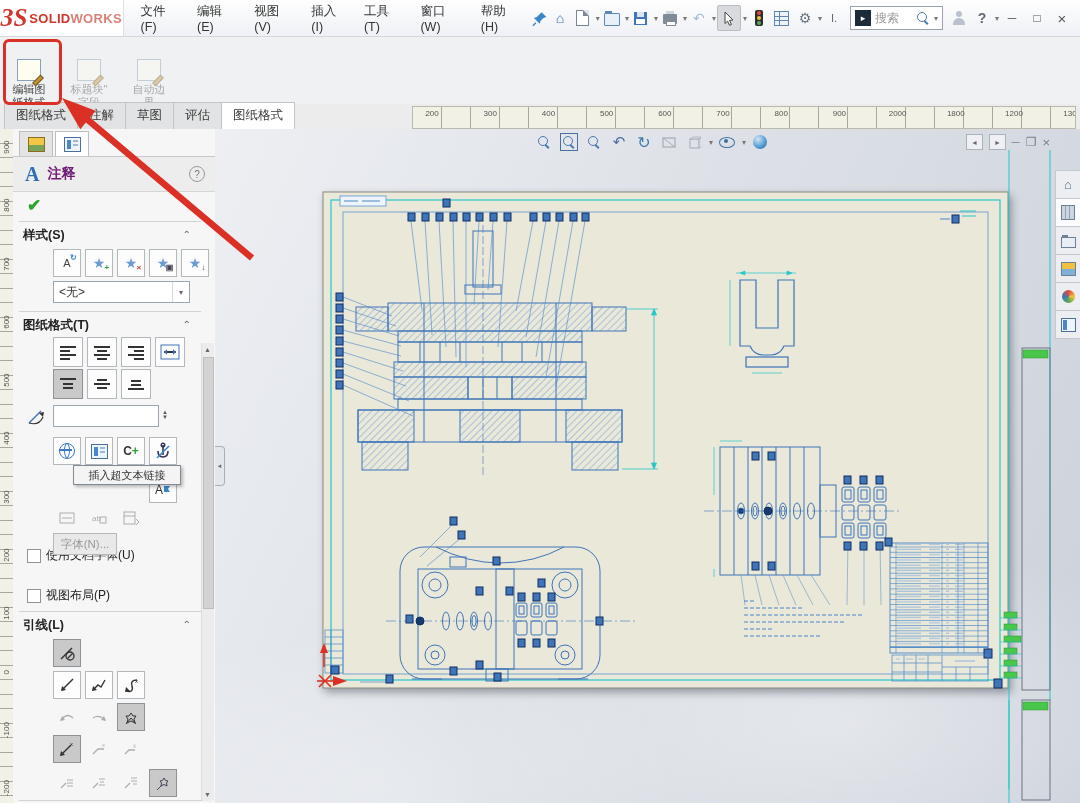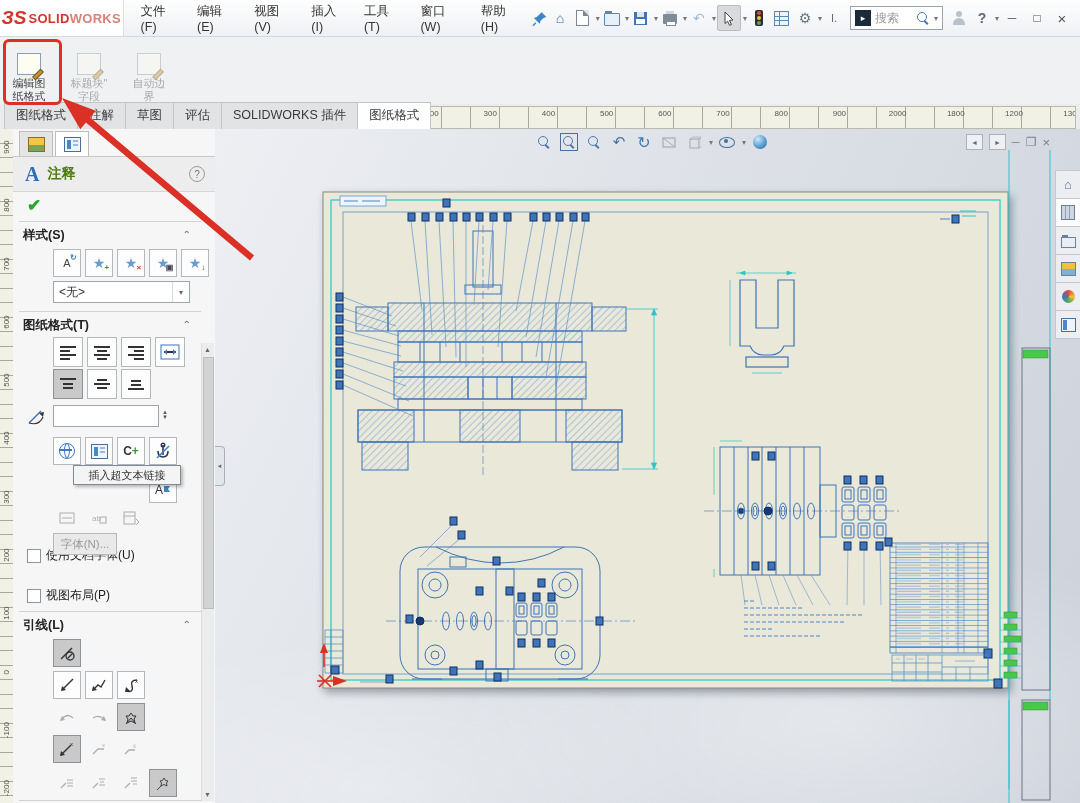--- a/index.html
+++ b/index.html
@@ -2,21 +2,21 @@
 <html><head>
 <meta charset="utf-8">
 <style>
   html,body{margin:0;padding:0;background:#b9bec7;font-family:"Liberation Sans",sans-serif;}
   #app{position:relative;width:1080px;height:803px;overflow:hidden;background:#dfe2e8;box-shadow:inset 0 0 0 1px #8d929b;}
   .abs{position:absolute;}
 
   
   .titlebar{position:absolute;left:0;top:0;width:1080px;height:36px;background:linear-gradient(#fefefe,#eef1f5);border-bottom:1px solid #d4d7db;display:flex;align-items:center;z-index:20;}
   .logo{width:128px;height:36px;background:#fff;border-right:1px solid #e0e0e0;display:flex;align-items:center;justify-content:center;gap:2px;}
-  .logo .ds{color:#d1352b;font-size:19px;font-weight:bold;font-style:italic;font-family:Liberation Sans, sans-serif;}
+  .logo .ds{color:#d1352b;font-size:25px;font-weight:bold;font-style:italic;font-family:Liberation Serif, serif;}
   .logo .solid{color:#d1352b;font-size:13px;font-weight:bold;letter-spacing:.3px;}
   .logo .works{color:#d98079;font-size:13px;font-weight:bold;letter-spacing:.3px;margin-left:-2px;}
   .menus{display:flex;margin-left:8px;}
   .menu-item{padding:5px 9px;font-size:12.5px;color:#333;cursor:default;}
   .pin{width:18px;height:18px;margin-left:2px;}
   .qt{display:flex;align-items:center;margin-left:auto;margin-right:6px;gap:1px;}
   .qbtn{display:flex;align-items:center;justify-content:center;height:24px;min-width:22px;color:#3c6fa8;font-size:14px;border-radius:2px;}
   .qbtn.sel{background:#d8dadd;border:1px solid #b9bcc0;}
   .dd{font-size:8px;color:#777;margin-left:1px;}
   .searchbox{display:flex;align-items:center;border:1px solid #9aa2ad;background:#fff;height:22px;padding:0 4px;gap:4px;margin:0 4px;}
@@ -44,21 +44,21 @@
   .i-traffic i{width:4px;height:4px;border-radius:50%;display:block;}
   .i-grid{width:13px;height:13px;border:1px solid #5c87b5;background:
      linear-gradient(#5c87b5,#5c87b5) 0 4px/13px 1px no-repeat,
      linear-gradient(#5c87b5,#5c87b5) 0 8px/13px 1px no-repeat,
      linear-gradient(#5c87b5,#5c87b5) 4px 0/1px 13px no-repeat,#eef4fb;}
   .cursor-ic{width:12px;height:15px;}
 
   
   .ribbon{position:absolute;left:0;top:36px;width:1080px;height:68px;background:#f0f1f2;border-bottom:1px solid #cfd2d6;z-index:10;}
   .rb-group{position:absolute;left:2px;top:2px;display:flex;gap:6px;}
-  .rbtn{width:54px;text-align:center;font-size:11px;line-height:13px;color:#444;padding-top:15px;}
+  .rbtn{width:54px;text-align:center;font-size:11px;line-height:13px;color:#444;padding-top:21px;}
   .rbtn .ric{width:22px;height:20px;margin:0 auto 2px auto;position:relative;}
   .ric-sheet{background:#fdfdf0;border:1px solid #8aa0b8;}
   .ric-sheet::after{content:"";position:absolute;right:-3px;bottom:-2px;width:10px;height:3px;background:#c98f2e;transform:rotate(-45deg);box-shadow:0 0 0 1px #6b5a23;}
   .rbtn.disabled{opacity:.42;}
 
   
   .tabbar{position:absolute;left:0;top:104px;width:1080px;height:25px;background:#ececec;z-index:10;}
   .tabs{display:flex;height:25px;align-items:flex-end;padding-left:4px;}
   .tab{padding:4px 11px 5px 11px;font-size:12.5px;color:#3a3a3a;background:#e2e3e4;border:1px solid #c2c4c7;border-bottom:none;margin-right:-1px;white-space:nowrap;}
   .tab.active{background:#fff;font-weight:normal;position:relative;z-index:2;}
@@ -79,21 +79,21 @@
   .ptabs{position:absolute;left:6px;top:2px;display:flex;gap:2px;}
   .ptab{width:32px;height:24px;background:#e4e4e4;border:1px solid #bdbdbd;border-bottom:none;display:flex;align-items:center;justify-content:center;}
   .ptab.active{background:#fff;}
   .ptab-ic1{width:15px;height:13px;background:linear-gradient(#f4c646 50%,#7aa35a 50%);border:1px solid #8a6d20;}
   .ptab-ic2{width:15px;height:13px;border:1px solid #4a6f9c;background:
       linear-gradient(#4a86c8,#4a86c8) 2px 2px/4px 9px no-repeat,
       linear-gradient(#9cbade,#9cbade) 8px 2px/5px 2px no-repeat,
       linear-gradient(#9cbade,#9cbade) 8px 6px/5px 2px no-repeat,#eef4fb;}
   .phead{position:absolute;left:0;top:27px;width:202px;height:34px;background:#ededed;border-top:1px solid #c9c9c9;border-bottom:1px solid #d6d6d6;display:flex;align-items:center;}
   .phead .a-ic{font-family:"Liberation Serif",serif;color:#2e6fb8;font-size:20px;font-weight:bold;margin:0 8px 0 12px;}
-  .phead .ttl{font-size:14px;font-weight:bold;color:#4d7c0f;}
+  .phead .ttl{font-size:14px;font-weight:bold;color:#701a75;}
   .phelp{margin-left:auto;margin-right:10px;width:14px;height:14px;border:1px solid #9a9a9a;border-radius:50%;color:#777;font-size:10px;display:flex;align-items:center;justify-content:center;}
   .pcheck{position:absolute;left:14px;top:66px;color:#2fa32f;font-size:17px;font-weight:bold;}
   .hr{position:absolute;left:6px;width:182px;border-top:1px solid #d2d2d2;}
   .sect{position:absolute;left:10px;font-weight:bold;font-size:12.5px;color:#222;}
   .chev{position:absolute;right:24px;color:#666;font-size:10px;}
   .btn{background:#fdfdfd;border:1px solid #b3b8bd;display:flex;align-items:center;justify-content:center;}
   .btn.sel{background:#c9c9c9;border-color:#8e9297;}
   .btn.ghost{border-color:transparent;background:transparent;opacity:.45;}
   .star{color:#6b9bd2;font-size:14px;position:relative;line-height:1;}
   .star b{position:absolute;font-size:8px;right:-4px;bottom:-2px;}
@@ -247,21 +247,20 @@
       </div>
       </div>
   </div>
 
   <div class="tabbar">
     <div class="tabs">
         <span class="tab">图纸格式</span>
         <span class="tab">注解</span>
         <span class="tab">草图</span>
         <span class="tab">评估</span>
-        <span class="tab">SOLIDWORKS 插件</span>
         <span class="tab active">图纸格式</span>
       </div>
     <div class="hruler">
       <div class="cells">
           <span class="cell">200</span>
           <span class="cell">300</span>
           <span class="cell">400</span>
           <span class="cell">500</span>
           <span class="cell">600</span>
           <span class="cell">700</span>

